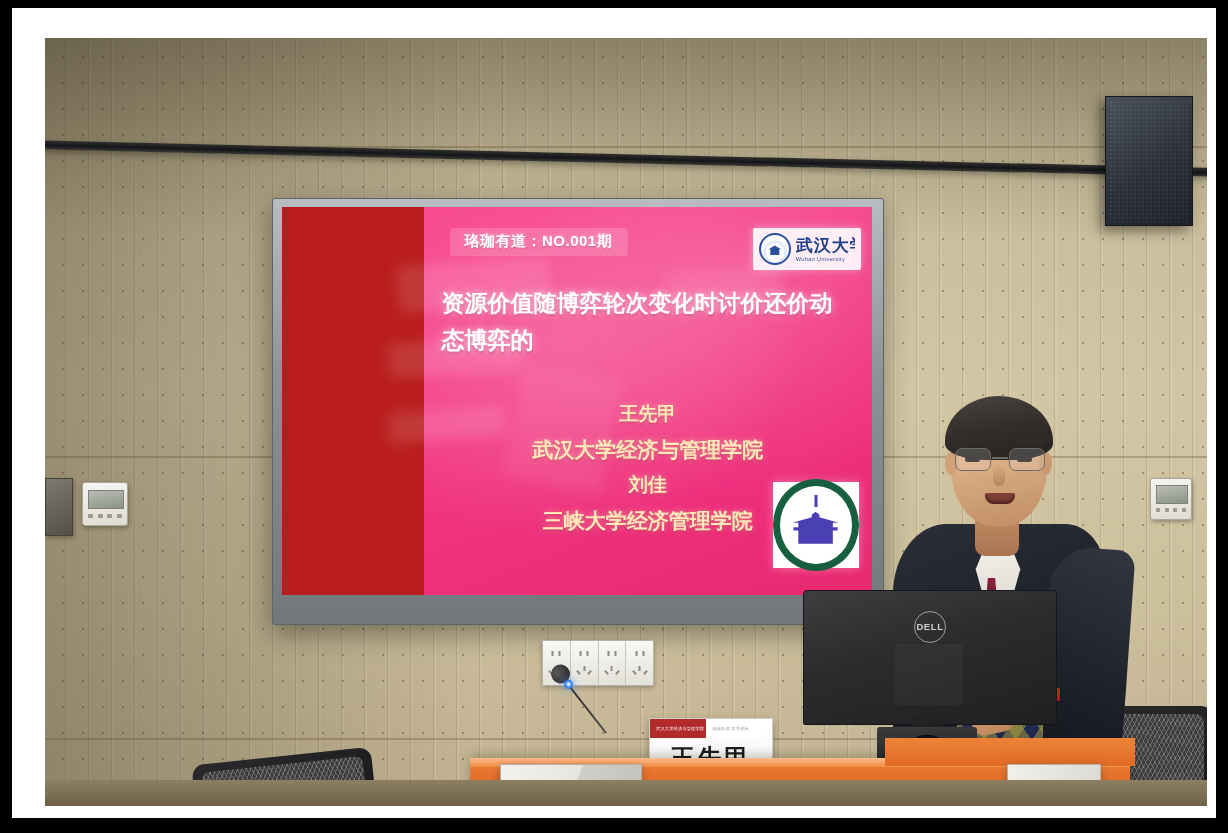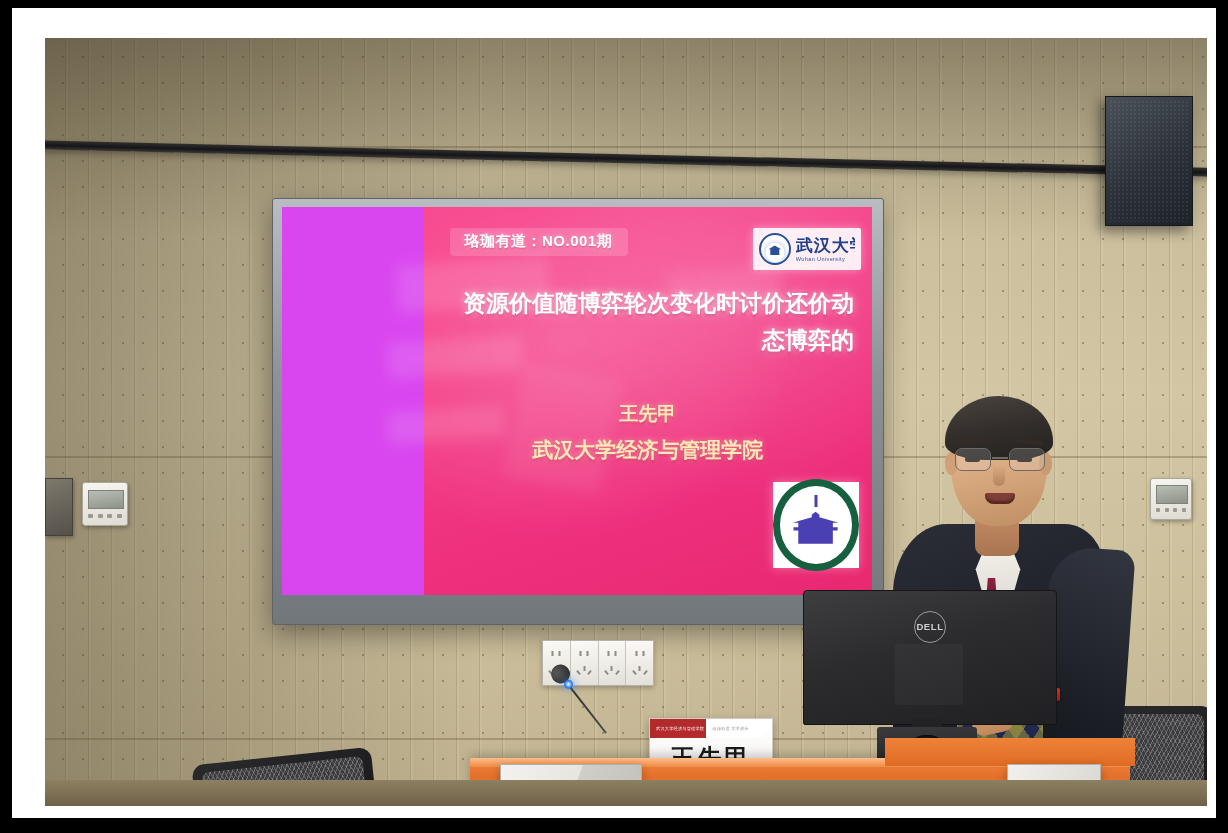--- a/index.html
+++ b/index.html
@@ -138,21 +138,21 @@
   #display-bezel {
     position: absolute;
     left: 0; top: 0; width: 100%; height: 100%;
     background: linear-gradient(180deg, #b9bdc1, #8d9297 42%, #72777c);
     border-radius: 3px;
     border: 1px solid #5e6368;
   }
   #display-inner {
     position: absolute;
     left: 10px; top: 9px; right: 10px; bottom: 28px;
-    background: #d946ef;
+    background: #b91c1c;
     overflow: hidden;
   }
   #display-chin {
     position: absolute;
     left: 0; right: 0; bottom: 0; height: 28px;
     display: flex; align-items: center; justify-content: center;
     background: linear-gradient(180deg, #9aa0a5, #7d8288 60%, #696e74);
   }
   #display-brand {
     font-size: 8px;
@@ -240,21 +240,21 @@
   }
   #wu-logo-top .en {
     font-size: 5.5px; color: #2a4f9b; letter-spacing: 0.4px;
     margin-top: 2px; white-space: nowrap;
   }
 
   #slide-title {
     position: absolute;
     left: 4%; right: 4%;
     top: 20%;
-    text-align: right;
+    text-align: left;
     color: #ffffff;
     font-weight: bold;
     font-size: 23px;
     line-height: 1.62;
     text-shadow:
       0 0 6px rgba(255,255,255,0.55),
       0 0 14px rgba(255,210,230,0.40),
       0 2px 3px rgba(150,0,60,0.45);
   }
   #slide-authors {
@@ -745,20 +745,22 @@
               </div>
             </div>
 
             <div id="slide-title">
               <div>资源价值随博弈轮次变化时讨价还价动态博弈的</div>
             </div>
 
             <div id="slide-authors">
               <div class="author-name">王先甲</div>
               <div class="author-affil">武汉大学经济与管理学院</div>
+              <div class="author-name">刘佳</div>
+              <div class="author-affil">三峡大学经济管理学院</div>
             </div>
 
             <div id="ctgu-seal">
               <div class="ring">
                 <div class="spire"></div>
                 <div class="gate"></div>
               </div>
             </div>
           </div>
         </div>

